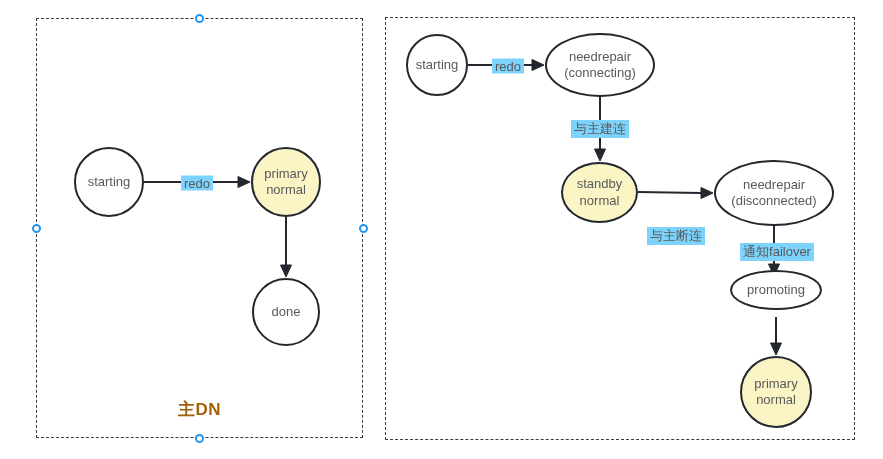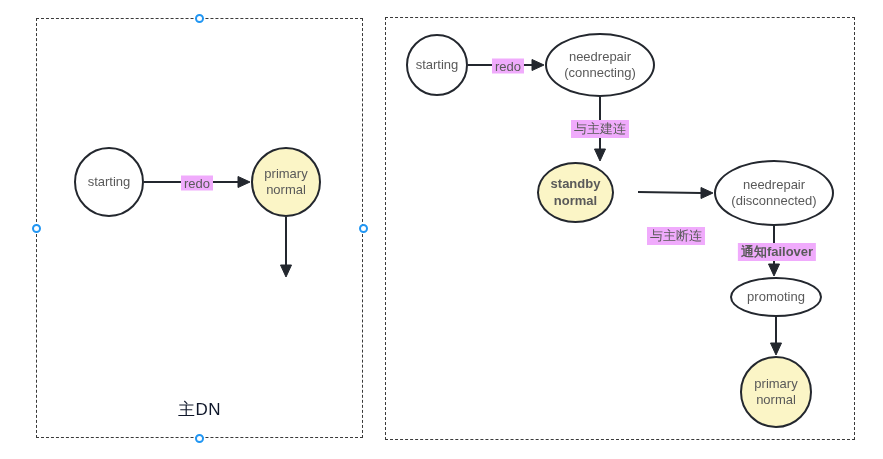--- a/index.html
+++ b/index.html
@@ -13,23 +13,23 @@
   }
   .group {
     position: absolute;
     border: 1px dashed #3a3a3a;
     box-sizing: border-box;
     background: transparent;
   }
   .group-title {
     position: absolute;
     text-align: center;
-    font-weight: normal;
+    font-weight: bold;
     font-size: 17px;
-    color: #0f172a;
+    color: #a16207;
     letter-spacing: 0.5px;
   }
   .edges-layer {
     position: absolute;
     left: 0; top: 0;
   }
   .edges-layer line { stroke: #23272e; stroke-width: 2; }
   .edges-layer polygon { fill: #23272e; stroke: #23272e; }
   .node {
     position: absolute;
@@ -43,21 +43,21 @@
     color: #595959;
     font-size: 13px;
     line-height: 1.25;
     white-space: pre-line;
     box-sizing: border-box;
   }
   .node.highlight { background: #fbf5c6; }
   .edge-label {
     position: absolute;
     transform: translate(-50%, -50%);
-    background: #f0abfc;
+    background: #7dd3fc;
     color: #595959;
     font-size: 13px;
     padding: 0 3px;
     white-space: nowrap;
   }
   .handle {
     position: absolute;
     width: 9px;
     height: 9px;
     border-radius: 50%;
@@ -107,32 +107,33 @@
     <g>
       <line x1="776" y1="317" x2="776" y2="343"></line>
       <polygon points="776,355 770.5,343 781.5,343"></polygon>
     </g>
   </svg>
 
   <div class="edge-label" style="left:197px; top:183px;">redo</div>
   <div class="edge-label" style="left:508px; top:66px;">redo</div>
   <div class="edge-label" style="left:600px; top:129px;font-family:Liberation Serif, serif;">与主建连</div>
   <div class="edge-label" style="left:676px; top:192px;margin-top:44px;">与主断连</div>
-  <div class="edge-label" style="left:777px; top:252px;font-weight:bold;">通知failover</div>
+  <div class="edge-label" style="left:777px; top:252px;">通知failover</div>
 
   <div class="node" style="left:74px; top:147px; width:70px; height:70px;">starting</div>
   <div class="node highlight" style="left:251px; top:147px; width:70px; height:70px;">primary
 normal</div>
+  <div class="node" style="left:252px; top:278px; width:68px; height:68px;">done</div>
 
   <div class="node" style="left:406px; top:34px; width:62px; height:62px;">starting</div>
   <div class="node" style="left:545px; top:33px; width:110px; height:64px;">needrepair
 (connecting)</div>
-  <div class="node highlight" style="left:537px; top:162px; width:77px; height:61px;font-weight:bold;">standby
+  <div class="node highlight" style="left:561px; top:162px; width:77px; height:61px;">standby
 normal</div>
   <div class="node" style="left:714px; top:160px; width:120px; height:66px;">needrepair
 (disconnected)</div>
-  <div class="node" style="left:730px; top:277px; width:92px; height:40px;text-align:center;">promoting</div>
+  <div class="node" style="left:730px; top:270px; width:92px; height:40px;text-align:center;">promoting</div>
   <div class="node highlight" style="left:740px; top:356px; width:72px; height:72px;">primary
 normal</div>
 
   <div class="group-title" style="left:36px; top:398px; width:327px;">主DN</div>
 
 </div>
 
 </body></html>

